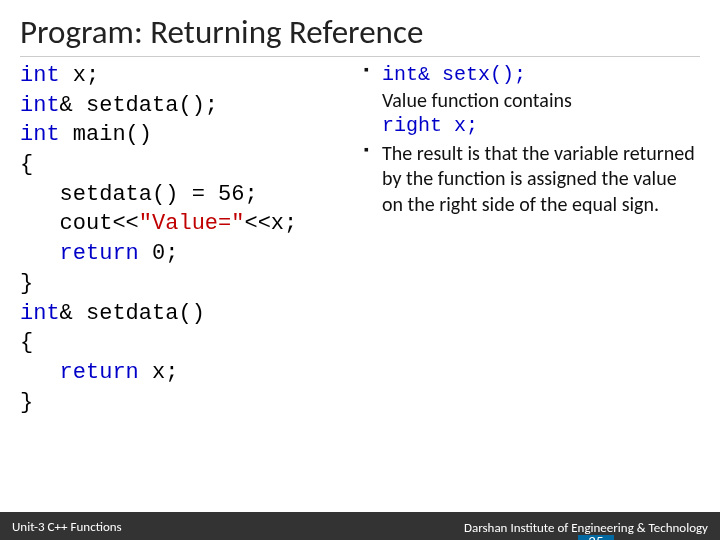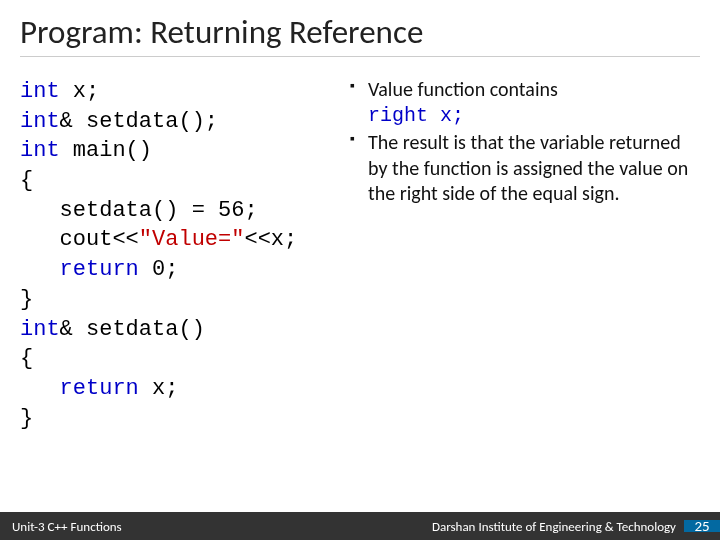--- a/index.html
+++ b/index.html
@@ -16,24 +16,25 @@
     height: 100%;
     padding: 12px 20px 0 20px;
     position: relative;
   }
   .title {
     font-size: 33px;
     color: #222;
     font-weight: 400;
     padding-bottom: 4px;
     border-bottom: 1px solid #ccc;
-    margin-bottom: 20px;
+    margin-bottom: 4px;
   }
   .content {
     display: flex;
+    gap: 14px;
   }
   .left {
     flex: 0 0 330px;
   }
   .right {
     flex: 1;
   }
   .code {
     font-family: Consolas, "Courier New", monospace;
     font-size: 22px;
@@ -94,20 +95,21 @@
     width: 36px;
     display: flex;
     align-items: center;
     justify-content: center;
     font-size: 15px;
   }
   .footer-right {
     display: flex;
     align-items: center;
     height: 100%;
+    flex-direction: column;
   }
 </style>
 </head>
 <body>
 
 <div class="slide">
   <h1 class="title">Program: Returning Reference</h1>
 
   <div class="content">
 
@@ -122,20 +124,21 @@
 <span>}</span>
 <span class="kw">int</span><span>&amp; setdata()</span>
 <span>{</span>
 <span>   </span><span class="kw">return</span><span> x;</span>
 <span>}</span></div>
     </div>
 
     <div class="right">
       <ul class="bullets">
         <li>
+          <span class="inline-code">int&amp; setx();</span>
           <span class="sub">Value function contains</span>
           <span class="sub inline-code">right x;</span>
         </li>
         <li>
           <span>The result is that the variable returned by the function is assigned the value on the right side of the equal sign.</span>
         </li>
       </ul>
     </div>
 
   </div>

